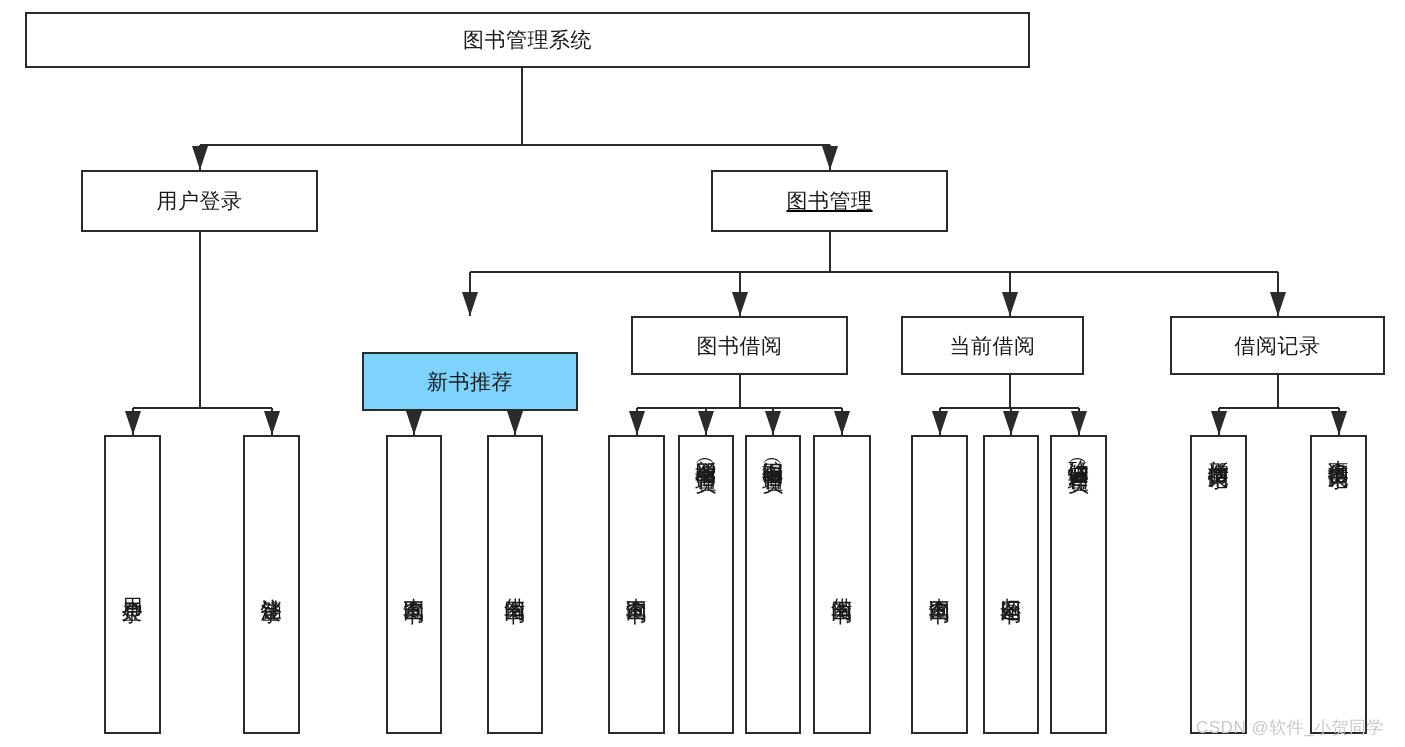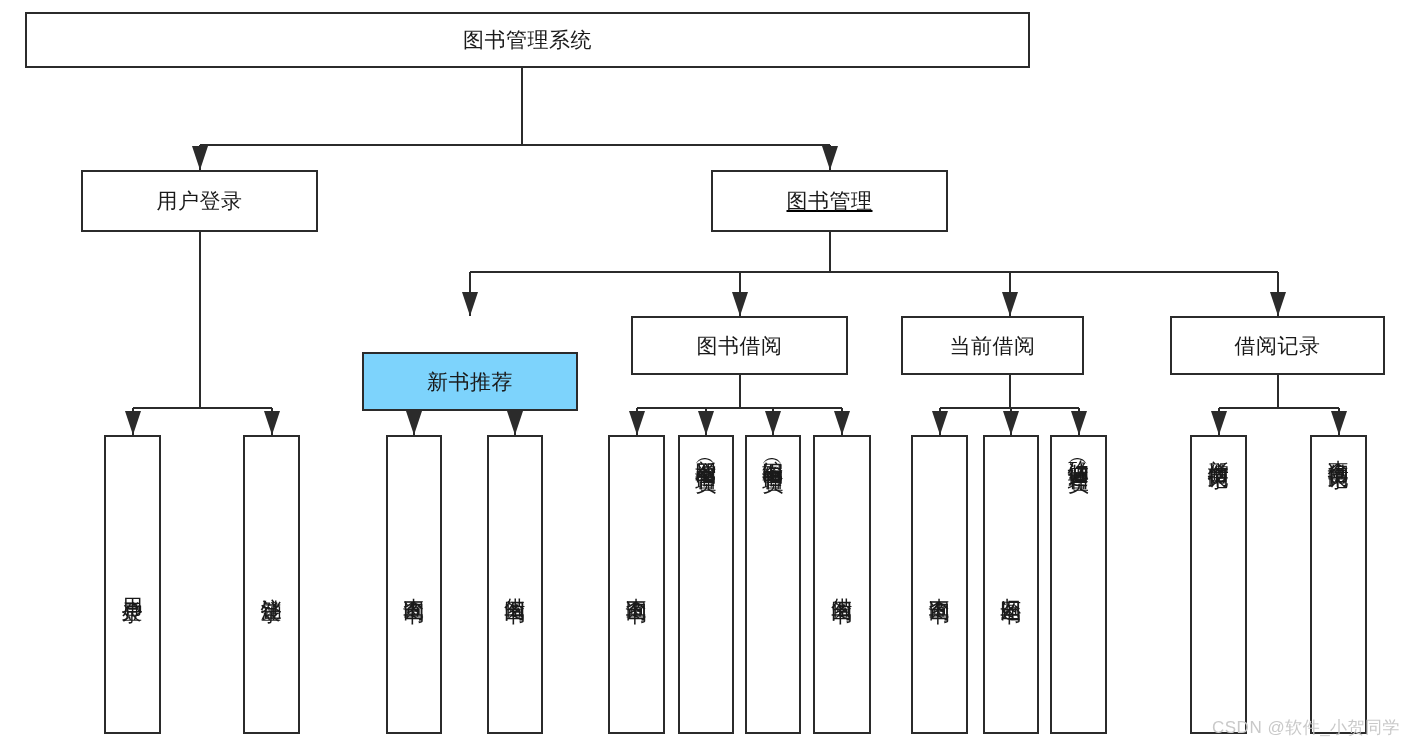--- a/index.html
+++ b/index.html
@@ -188,14 +188,14 @@
       <div class="node-box vertical" style="left: 1050px; top: 435px; width: 57px; height: 299px; border-color: rgb(43, 43, 43); background: rgb(255, 255, 255);">
         <span class="node-label" style="color: rgb(26, 26, 26);">确认归还（管理员）</span>
       </div>
       <div class="node-box vertical" style="left: 1190px; top: 435px; width: 57px; height: 299px; border-color: rgb(43, 43, 43); background: rgb(255, 255, 255);">
         <span class="node-label" style="color: rgb(26, 26, 26);">新增借阅记录</span>
       </div>
       <div class="node-box vertical" style="left: 1310px; top: 435px; width: 57px; height: 299px; border-color: rgb(43, 43, 43); background: rgb(255, 255, 255);">
         <span class="node-label" style="color: rgb(26, 26, 26);">查询借阅记录</span>
       </div>
     </div>
-  <div class="watermark" style="left: 1196px; top: 716px; color: rgb(201, 201, 201); margin-left: 16px;">CSDN @软件_小贺同学</div>
+  <div class="watermark" style="left: 1196px; top: 716px; color: rgb(201, 201, 201);">CSDN @软件_小贺同学</div>
 </div>
 
 </body></html>

